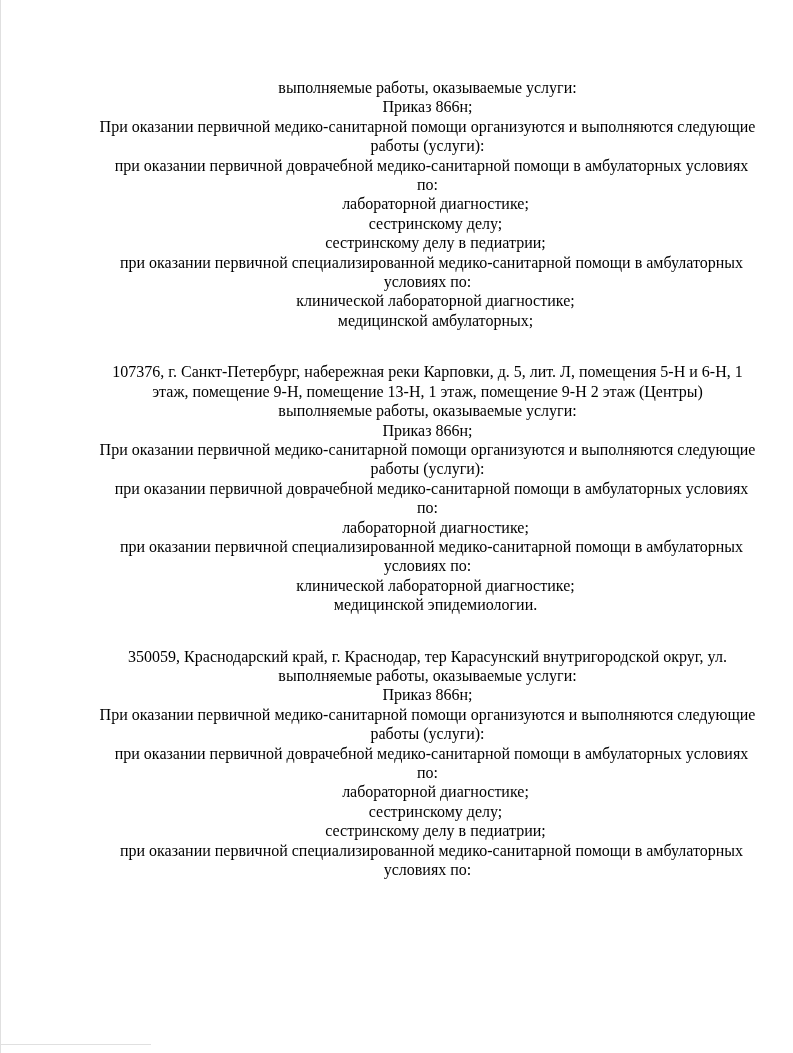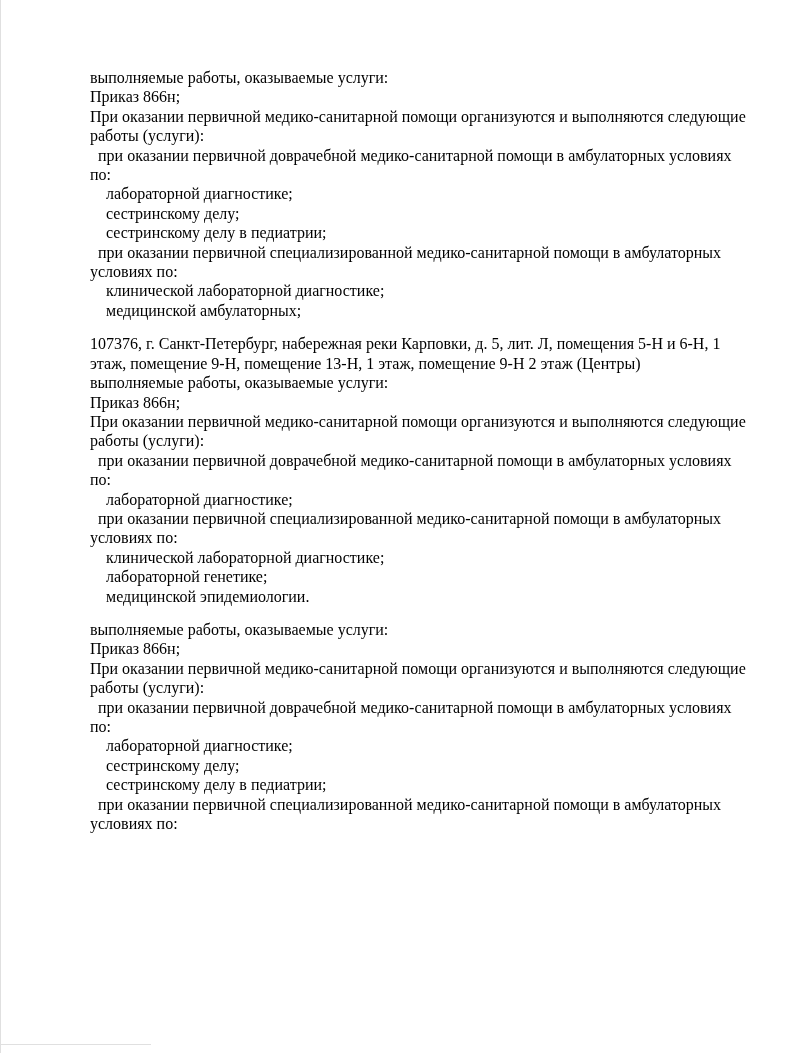--- a/index.html
+++ b/index.html
@@ -26,28 +26,29 @@
     position: absolute;
     left: 0;
     top: 1044px;
     width: 151px;
     height: 1px;
     background: #e0e0e0;
   }
   .doc-body {
     position: absolute;
     left: 90px;
-    top: 68px;
+    top: 78px;
     right: 28px;
     color: #000000;
     font-size: 16px;
     line-height: 19.4px;
+    text-align: center;
   }
   .doc-section + .doc-section {
-    margin-top: 14px; 
+    margin-top: 32px; 
   }
   .doc-line {
     white-space: pre;   
   }
 </style>
 </head>
 <body>
 
 <div class="page-edge-left"></div>
 <div class="page-edge-bottom"></div>
@@ -74,24 +75,24 @@
       <div class="doc-line">выполняемые работы, оказываемые услуги:</div>
       <div class="doc-line">Приказ 866н;</div>
       <div class="doc-line">При оказании первичной медико-санитарной помощи организуются и выполняются следующие</div>
       <div class="doc-line">работы (услуги):</div>
       <div class="doc-line">  при оказании первичной доврачебной медико-санитарной помощи в амбулаторных условиях</div>
       <div class="doc-line">по:</div>
       <div class="doc-line">    лабораторной диагностике;</div>
       <div class="doc-line">  при оказании первичной специализированной медико-санитарной помощи в амбулаторных</div>
       <div class="doc-line">условиях по:</div>
       <div class="doc-line">    клинической лабораторной диагностике;</div>
-      <div class="doc-line">    лабораторной генетике;</div>
       <div class="doc-line">    медицинской эпидемиологии.</div>
     </div>
     <div class="doc-section">
+      <div class="doc-line">350059, Краснодарский край, г. Краснодар, тер Карасунский внутригородской округ, ул.</div>
       <div class="doc-line">выполняемые работы, оказываемые услуги:</div>
       <div class="doc-line">Приказ 866н;</div>
       <div class="doc-line">При оказании первичной медико-санитарной помощи организуются и выполняются следующие</div>
       <div class="doc-line">работы (услуги):</div>
       <div class="doc-line">  при оказании первичной доврачебной медико-санитарной помощи в амбулаторных условиях</div>
       <div class="doc-line">по:</div>
       <div class="doc-line">    лабораторной диагностике;</div>
       <div class="doc-line">    сестринскому делу;</div>
       <div class="doc-line">    сестринскому делу в педиатрии;</div>
       <div class="doc-line">  при оказании первичной специализированной медико-санитарной помощи в амбулаторных</div>

